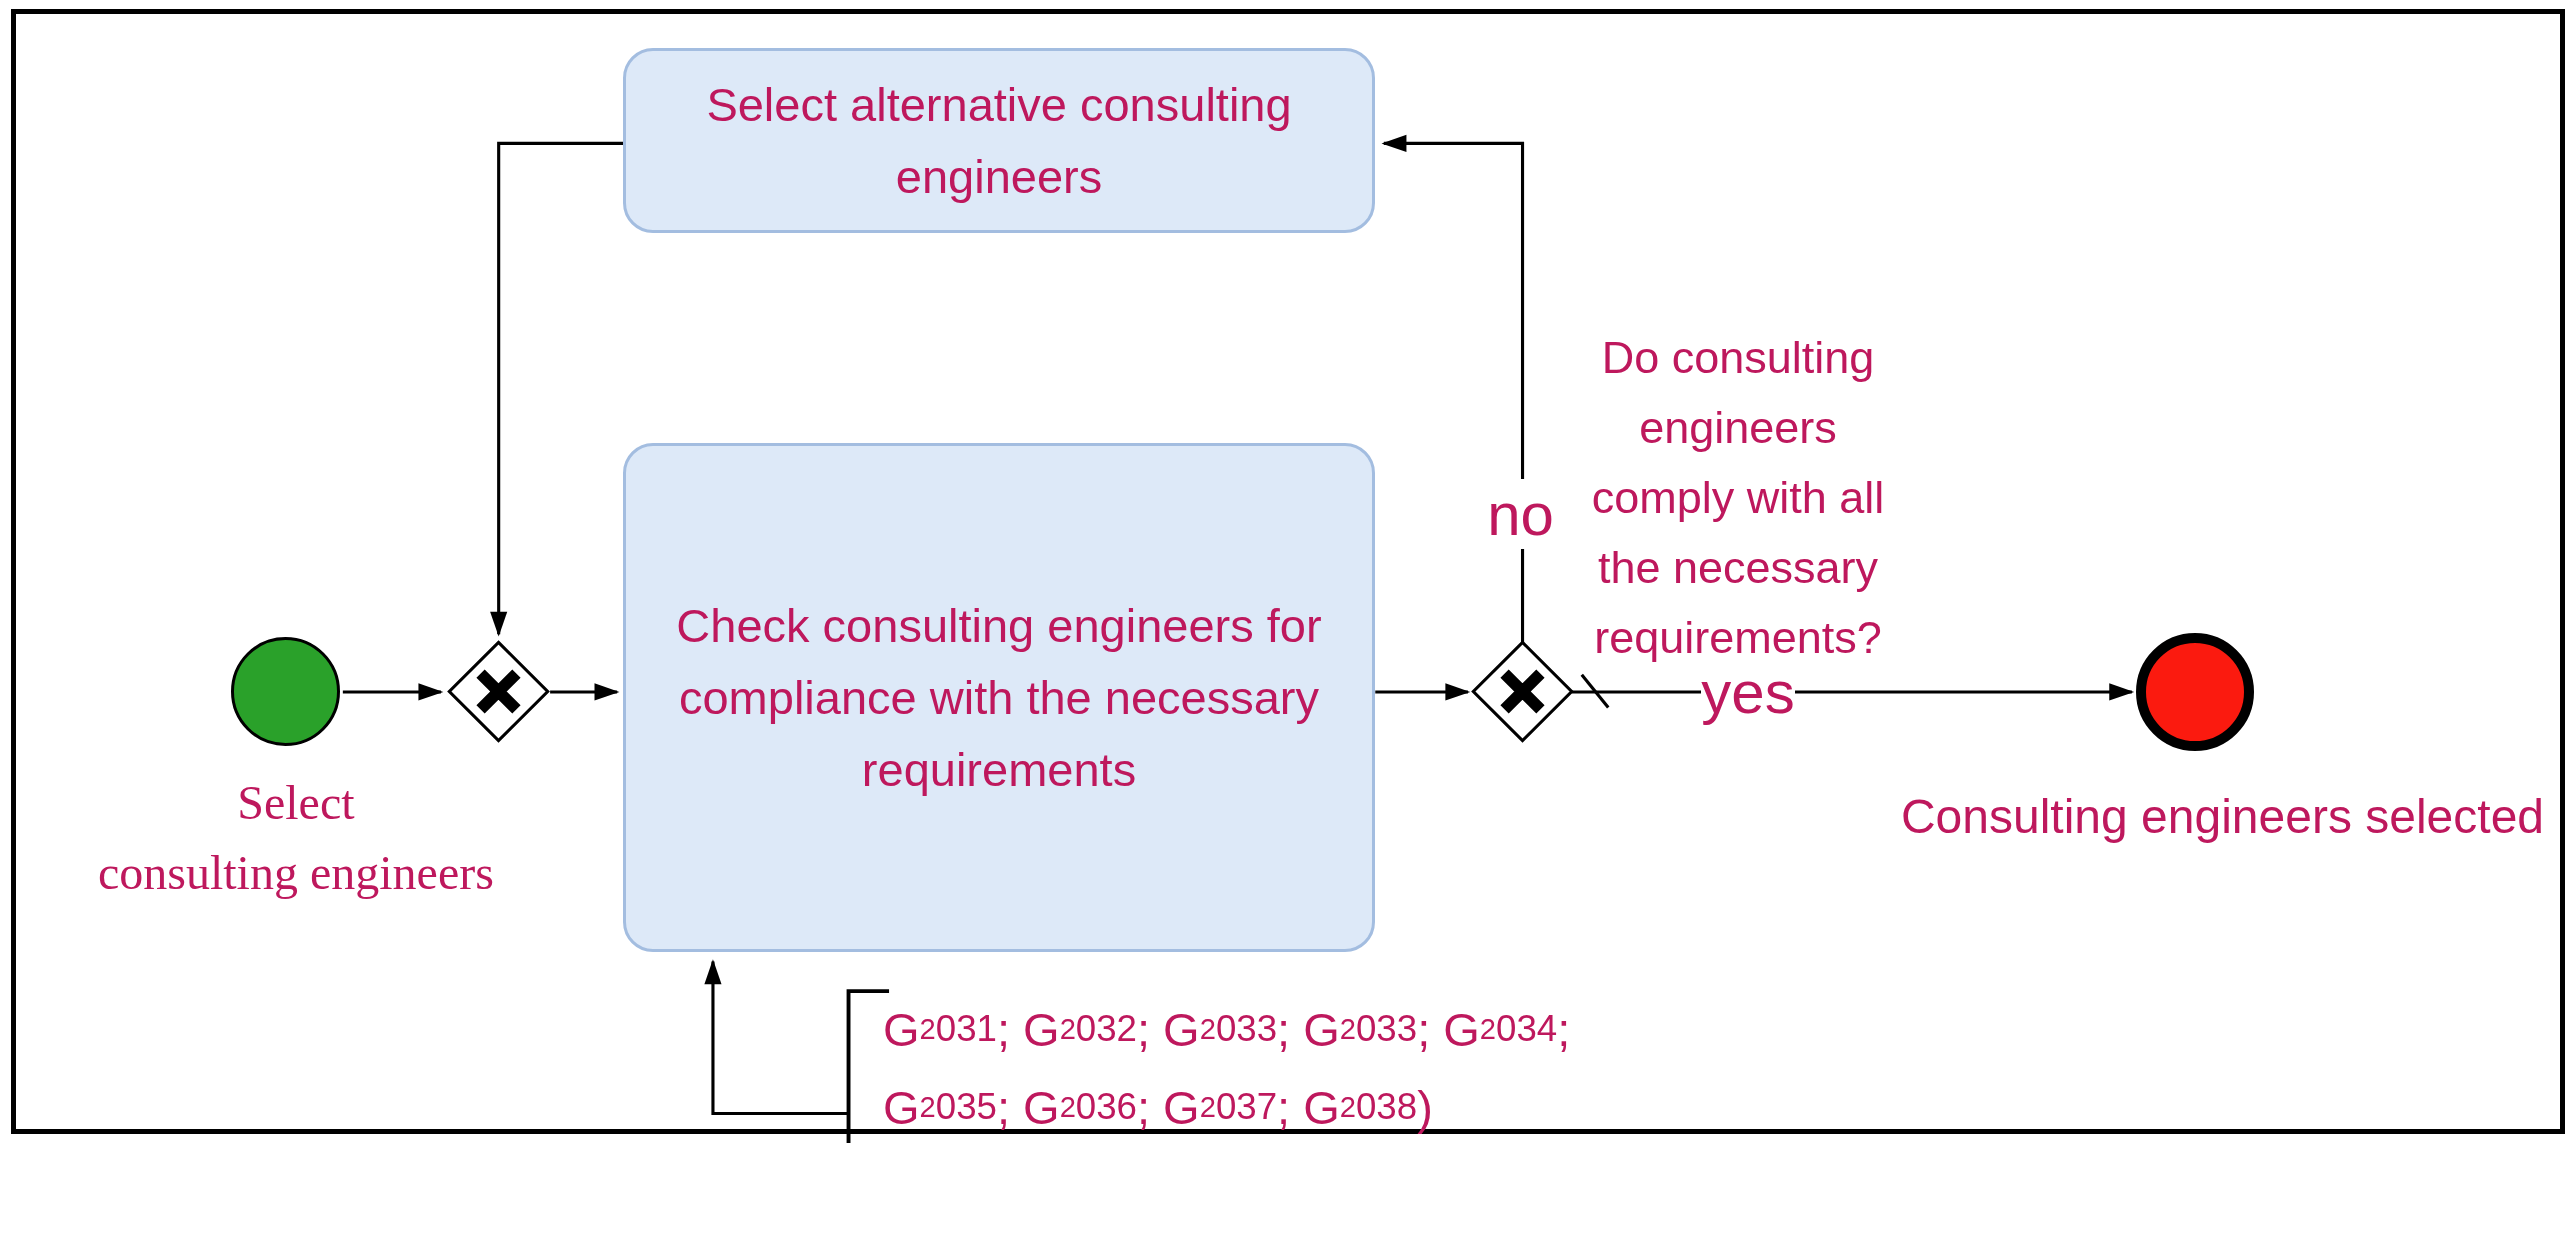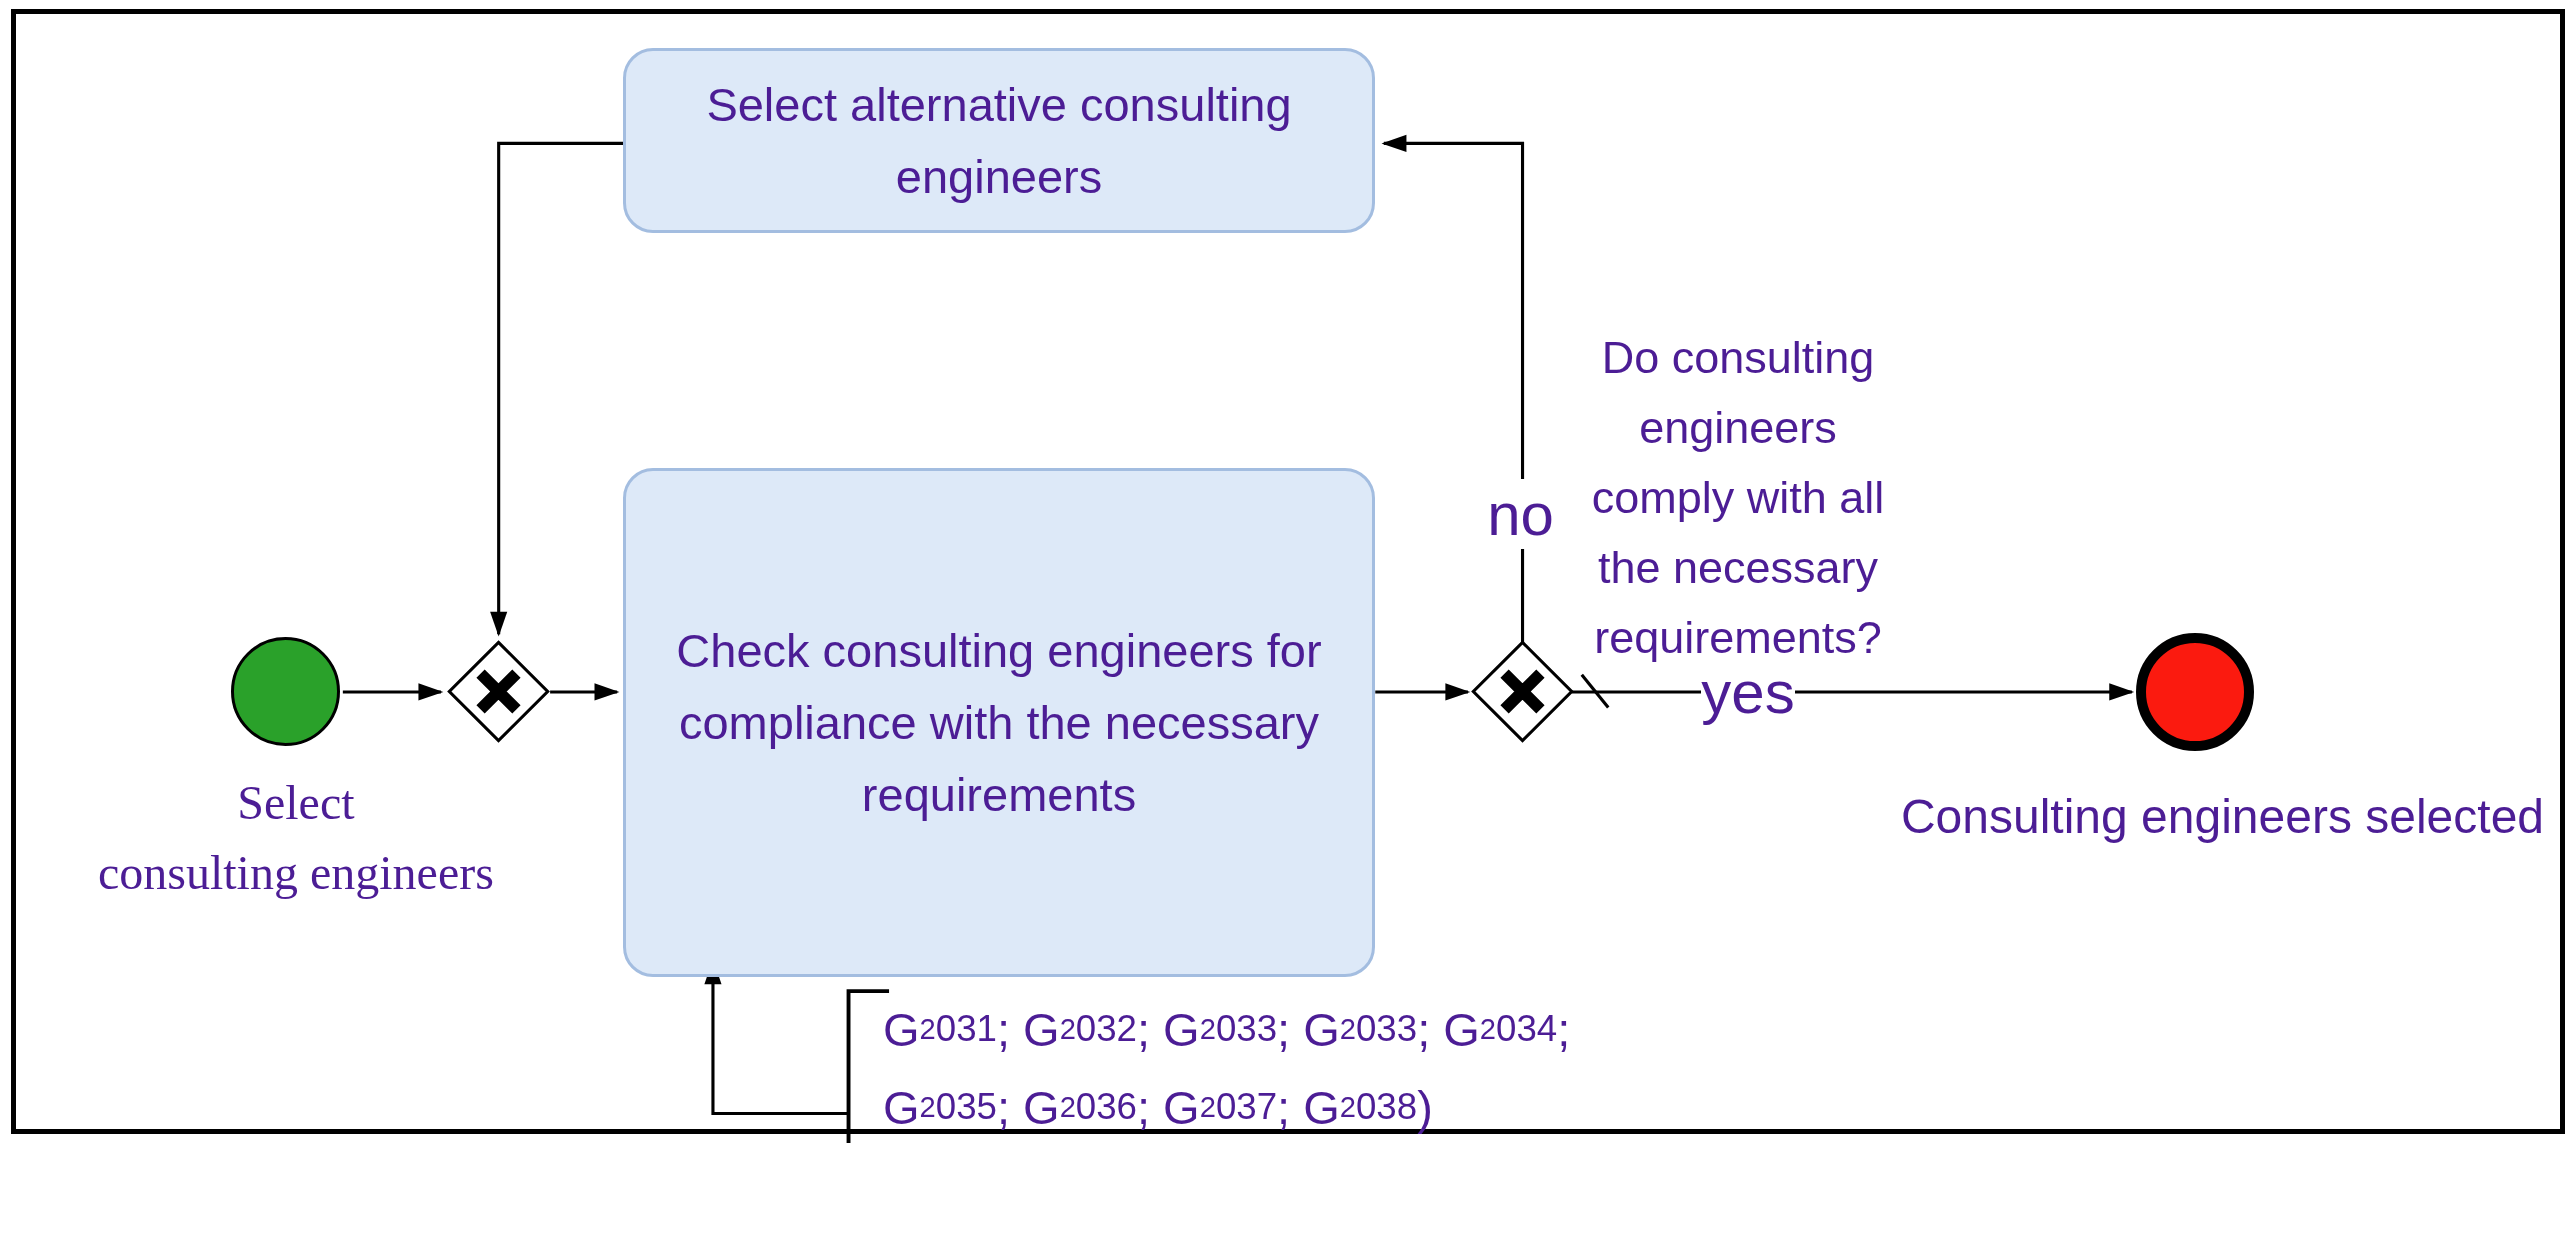--- a/index.html
+++ b/index.html
@@ -2,21 +2,21 @@
 <html style="font-size:12.5px"><head>
 <meta charset="utf-8">
 <style>
   html, body { margin: 0; padding: 0; background: #ffffff; }
   #canvas {
     position: relative;
     width: 2576px;
     height: 1143px;
     background: #ffffff;
     font-family: "Liberation Sans", sans-serif;
-    color: #4c1d95;
+    color: #be185d;
     overflow: hidden;
   }
   #frame {
     position: absolute;
     left: 11px; top: 9.4px; right: 11px; bottom: 9.4px;
     border: 5.5px solid #000000;
   }
   .overlay {
     position: absolute;
     left: 0; top: 0;
@@ -31,21 +31,21 @@
     box-sizing: border-box;
     display: flex;
     align-items: center;
     justify-content: center;
     text-align: center;
     font-size: 47px;
     line-height: 72px;
     white-space: pre-line;
   }
   #task-alt   { top: 48px;  height: 185px; }
-  #task-check { top: 468px; height: 509px; }
+  #task-check { top: 443px; height: 509px; }
   .event {
     position: absolute;
     border-radius: 50%;
     box-sizing: border-box;
   }
   #start-event {
     left: 231px; top: 637px; width: 109px; height: 109px;
     background: #2aa12a; border: 3.9px solid #000000;
   }
   #end-event {

